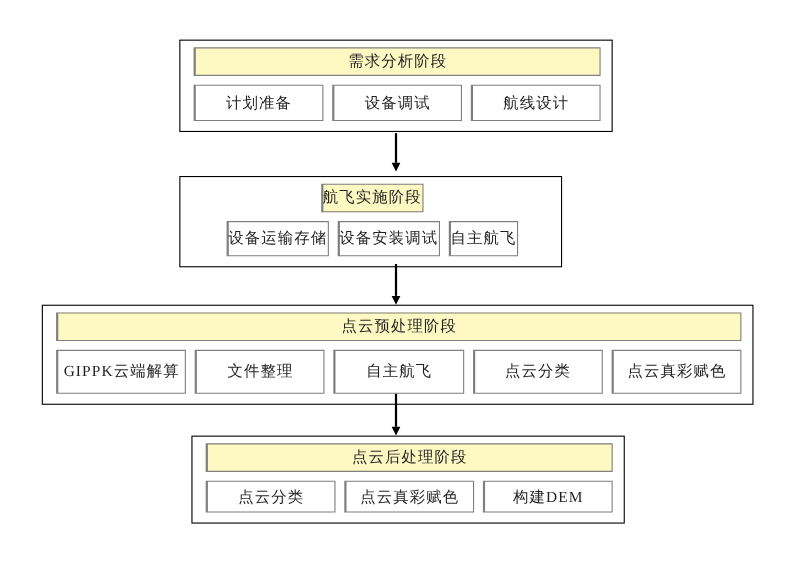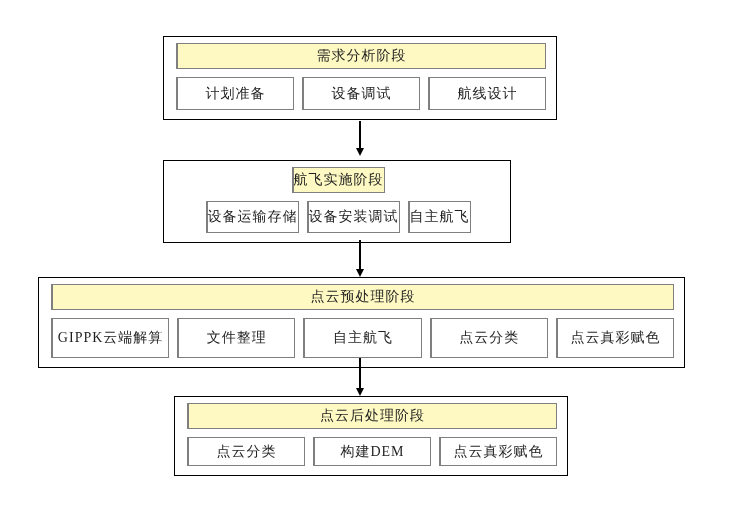--- a/index.html
+++ b/index.html
@@ -125,18 +125,18 @@
 
   <div class="arrow arrow-2">
     <i class="line"></i>
     <i class="head"></i>
   </div>
 
   <section class="stage stage-3">
     <div class="stage-header">点云后处理阶段</div>
     <div class="task-row">
       <div class="task">点云分类</div>
+      <div class="task">点云真彩赋色</div>
       <div class="task">构建DEM</div>
-      <div class="task">点云真彩赋色</div>
     </div>
   </section>
 
 </div>
 
 </body></html>

